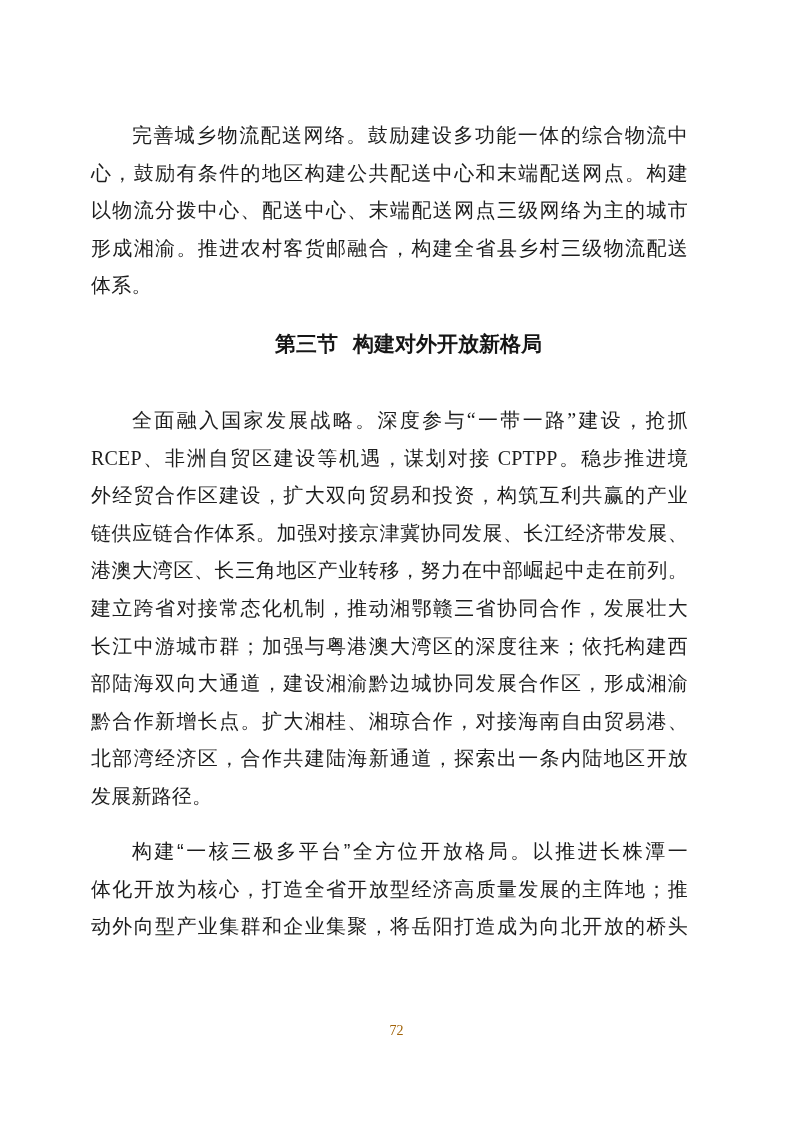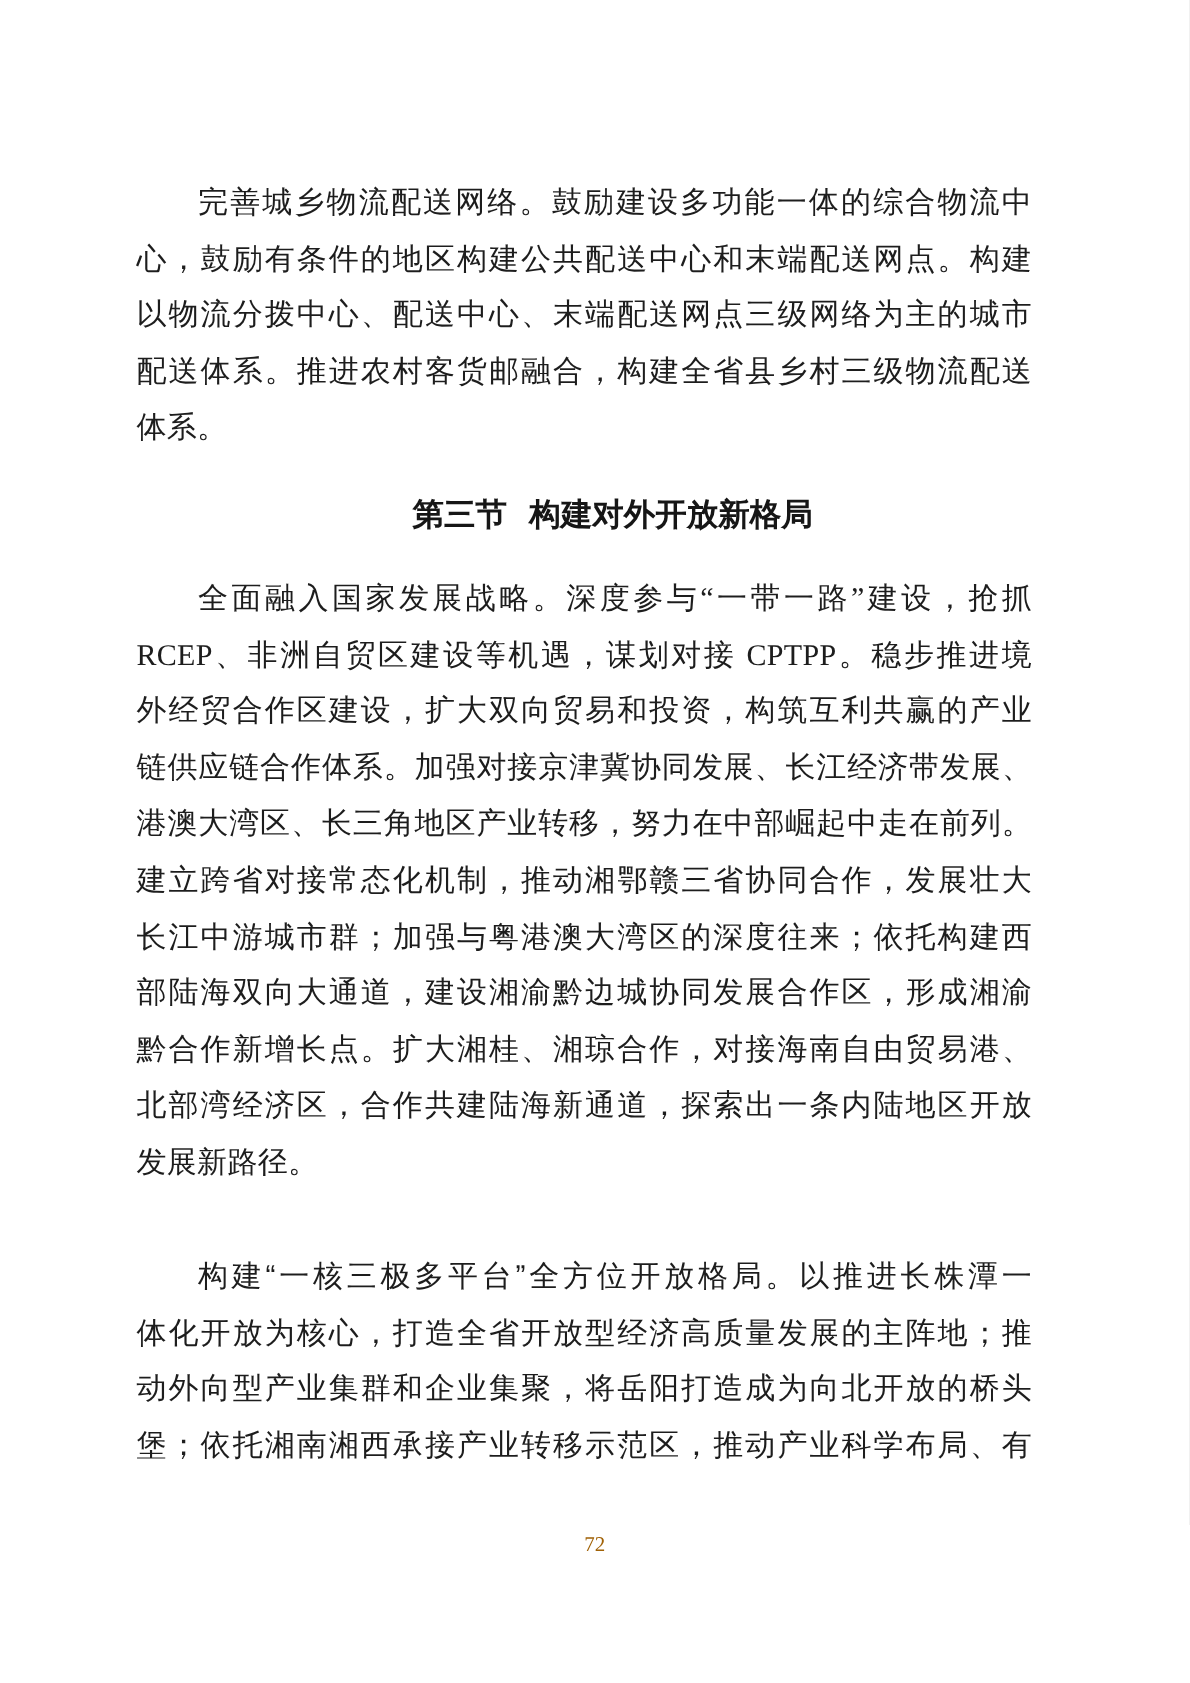--- a/index.html
+++ b/index.html
@@ -70,42 +70,41 @@
 </style>
 </head>
 <body>
 
 <div class="page">
 
   <div class="para" style="top:117px">
     <div class="line first"><span class="lead">完善城乡物流配送网络。</span><span>鼓励建设多功能一体的综合物流中</span></div>
     <div class="line">心，鼓励有条件的地区构建公共配送中心和末端配送网点。构建</div>
     <div class="line">以物流分拨中心、配送中心、末端配送网点三级网络为主的城市</div>
-    <div class="line">配送体系。推进农村客货邮融合，构建全省县乡村三级物流配送</div>
+    <div class="line">形成湘渝。推进农村客货邮融合，构建全省县乡村三级物流配送</div>
     <div class="line last">体系。</div>
   </div>
 
   <h2 class="heading">第三节 构建对外开放新格局</h2>
 
-  <div class="para" style="top:381px">
+  <div class="para" style="top:402px">
     <div class="line first"><span class="lead">全面融入国家发展战略。</span><span>深度参与“一带一路”建设，抢抓</span></div>
     <div class="line">RCEP、非洲自贸区建设等机遇，谋划对接 CPTPP。稳步推进境</div>
     <div class="line">外经贸合作区建设，扩大双向贸易和投资，构筑互利共赢的产业</div>
     <div class="line">链供应链合作体系。加强对接京津冀协同发展、长江经济带发展、</div>
     <div class="line">港澳大湾区、长三角地区产业转移，努力在中部崛起中走在前列。</div>
     <div class="line">建立跨省对接常态化机制，推动湘鄂赣三省协同合作，发展壮大</div>
     <div class="line">长江中游城市群；加强与粤港澳大湾区的深度往来；依托构建西</div>
     <div class="line">部陆海双向大通道，建设湘渝黔边城协同发展合作区，形成湘渝</div>
     <div class="line">黔合作新增长点。扩大湘桂、湘琼合作，对接海南自由贸易港、</div>
     <div class="line">北部湾经济区，合作共建陆海新通道，探索出一条内陆地区开放</div>
     <div class="line last">发展新路径。</div>
   </div>
 
   <div class="para" style="top:833px">
     <div class="line first"><span class="lead">构建“一核三极多平台”全方位开放格局。</span><span>以推进长株潭一</span></div>
     <div class="line">体化开放为核心，打造全省开放型经济高质量发展的主阵地；推</div>
     <div class="line">动外向型产业集群和企业集聚，将岳阳打造成为向北开放的桥头</div>
-    <div class="line">堡；依托湘南湘西承接产业转移示范区，推动产业科学布局、有</div>
   </div>
 
   <div class="pagenum">72</div>
 
 </div>
 
 </body></html>

